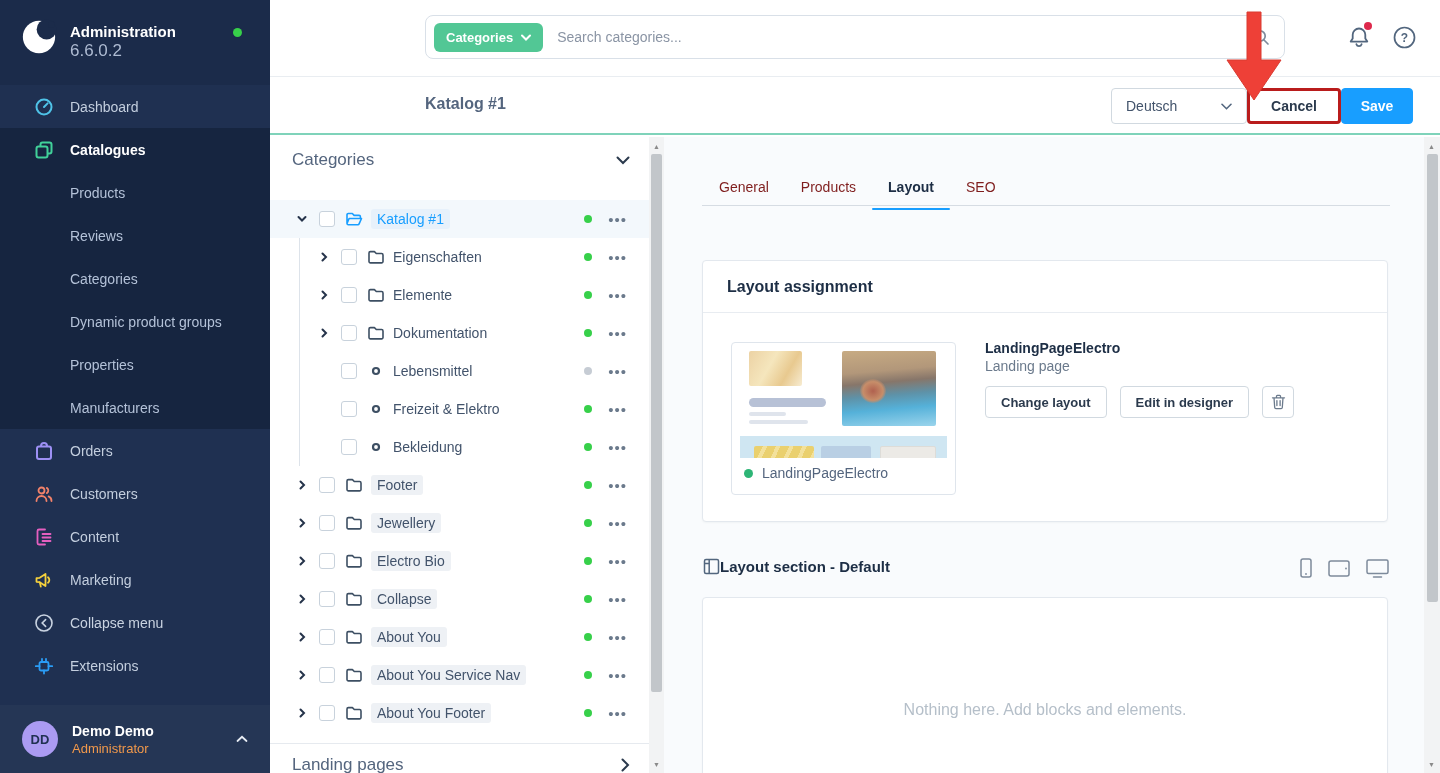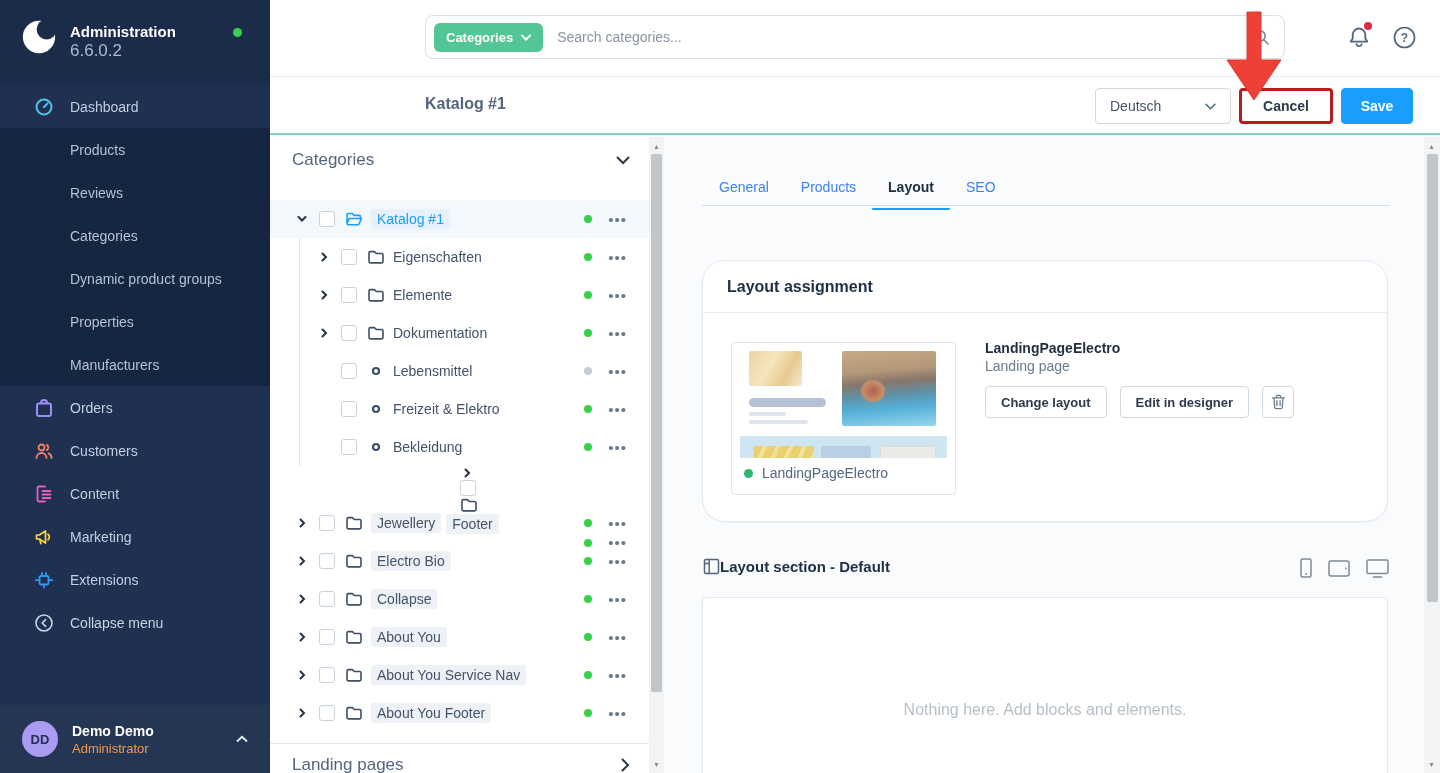--- a/index.html
+++ b/index.html
@@ -48,21 +48,21 @@
   .search-ic { color:#7d8a9b; }
   .topbar-icons { position:absolute; right:24px; top:24px; display:flex; gap:22px; align-items:center; }
   .ic-btn { position:relative; color:#52667e; cursor:pointer; }
   .bell-badge { position:absolute; right:-1px; top:-2px; width:8px; height:8px;
                 border-radius:50%; background:#de294c; }
 
   
   .smartbar { position:absolute; top:78px; left:0; right:0; height:57px; background:#fff;
               border-bottom:2px solid #7fd3ba; }
   .sm-title { position:absolute; left:155px; top:17px; font-size:16px; font-weight:bold; color:#54657e; }
-  .sm-actions { position:absolute; right:27px; top:10px; display:flex; gap:8px; }
+  .sm-actions { position:absolute; right:27px; top:10px; display:flex; }
   .sm-lang { width:136px; height:36px; border:1px solid #d1d9e0; border-radius:4px; background:#fff;
              display:flex; align-items:center; justify-content:space-between; padding:0 14px;
              font-size:14px; color:#42536b; cursor:pointer; }
   .btn { height:36px; border-radius:4px; font-size:14px; display:flex; align-items:center;
          justify-content:center; cursor:pointer; }
   .btn-ghost { width:94px; border:3px solid #b91c1c; background:#fff; color:#2b3a4d; font-weight:bold; }
   .btn-primary { width:72px; background:#189eff; border:1px solid #189eff; color:#fff; font-weight:bold; }
 
   
   .content { position:absolute; top:137px; left:0; right:0; bottom:0; }
@@ -89,29 +89,29 @@
   .t-more { color:#6b7a8c; font-size:15px; letter-spacing:1px; cursor:pointer; }
   .tree-guide { position:absolute; left:29px; top:101px; width:1px; height:228px; background:#dde3ea; }
   .tree-divider { position:absolute; left:0; right:15px; top:606px; height:1px; background:#e6eaef; }
   .tree-foot { position:absolute; left:22px; right:34px; top:618px; display:flex;
                align-items:center; justify-content:space-between; }
   .tree-foot-title { font-size:17px; color:#54657e; }
 
   
   .main-panel { position:absolute; left:394px; right:0; top:0; bottom:0; background:#f9fbfd; }
   .tabs { position:absolute; left:55px; top:42px; display:flex; gap:32px; }
-  .tab { font-size:14px; color:#3b82f6; padding-bottom:14px; cursor:pointer; }
+  .tab { font-size:14px; color:#7f1d1d; padding-bottom:14px; cursor:pointer; }
   .tab.active { color:#1d2e45; font-weight:bold; position:relative; }
   .tab.active::after { content:""; position:absolute; left:-16px; right:-16px; bottom:-1px;
                        height:2px; background:#189eff; border-radius:2px; }
   .tabs-line { position:absolute; left:38px; width:688px; top:68px; height:1px; background:#d6dce3; }
 
   .card { position:absolute; left:38px; width:686px; background:#fff;
           border:1px solid #e3e8ee; border-radius:4px; box-shadow:0 1px 2px rgba(30,40,60,0.04); }
-  .card-assign { top:123px; height:262px;border-radius:23px; }
+  .card-assign { top:123px; height:262px; }
   .card-head { height:52px; display:flex; align-items:center; padding:0 24px;
                border-bottom:1px solid #e8ecf1; font-size:16px; font-weight:bold; color:#1d2e45; }
   .preview-box { position:absolute; left:28px; top:81px; width:225px; height:153px;
                  border:1px solid #dfe5ec; border-radius:4px; background:#fff; cursor:pointer; }
   .thumb { position:absolute; left:8px; top:8px; width:207px; height:107px; overflow:hidden; background:#fff; }
   .th-img1 { position:absolute; left:9px; top:0; width:53px; height:35px; border-radius:2px;
              background:linear-gradient(120deg,#ecd2a4 0%,#f5e6bd 40%,#e8c98f 70%,#f7ecd2 100%); }
   .th-img2 { position:absolute; left:102px; top:0; width:94px; height:75px; border-radius:2px;
              background:linear-gradient(175deg,#c7ab83 0%,#b2977a 28%,#87766a 42%,#5e92a8 58%,#55b1d9 75%,#9ad4ec 100%); }
   .th-img2::after { content:""; position:absolute; left:18px; top:28px; width:26px; height:24px;
@@ -178,20 +178,29 @@
     <nav class="sb-menu" id="sb-menu">
         <div class="sb-item">
           <span class="sb-ic" style="color: rgb(79, 195, 232);">
             <svg viewBox="0 0 20 20">
               <circle cx="10" cy="10" r="7.5" fill="none" stroke="currentColor" stroke-width="2"></circle>
               <path d="M10 10 L13.6 6.4" stroke="currentColor" stroke-width="2" stroke-linecap="round"></path>
             </svg>
           </span>
           <span class="sb-label">Dashboard</span>
         </div>
+        <div class="sb-item sb-group-active">
+          <span class="sb-ic" style="color: rgb(65, 209, 154);">
+            <svg viewBox="0 0 20 20">
+              <rect x="6.5" y="2.5" width="11" height="11" rx="2" fill="none" stroke="currentColor" stroke-width="2"></rect>
+              <rect x="2.5" y="6.5" width="11" height="11" rx="2" fill="#162540" stroke="currentColor" stroke-width="2"></rect>
+            </svg>
+          </span>
+          <span class="sb-label">Catalogues</span>
+        </div>
         <div class="sb-subitem">Products</div>
         <div class="sb-subitem">Reviews</div>
         <div class="sb-subitem">Categories</div>
         <div class="sb-subitem">Dynamic product groups</div>
         <div class="sb-subitem">Properties</div>
         <div class="sb-subitem">Manufacturers</div>
         <div class="sb-item">
           <span class="sb-ic" style="color: rgb(157, 144, 245);">
             <svg viewBox="0 0 20 20">
               <rect x="3" y="5.5" width="14" height="12.5" rx="2" fill="none" stroke="currentColor" stroke-width="2"></rect>
@@ -221,37 +230,37 @@
         </div>
         <div class="sb-item">
           <span class="sb-ic" style="color: rgb(245, 209, 61);">
             <svg viewBox="0 0 20 20">
               <path d="M2.5 8.2 v3.6 l3.2 0.4 5.8 3.8 V4 L5.7 7.8 z" fill="none" stroke="currentColor" stroke-width="1.8" stroke-linejoin="round"></path>
               <path d="M14 7.2 a3.6 3.6 0 0 1 0 5.6 M5.8 12.4 l1 4.2" fill="none" stroke="currentColor" stroke-width="1.8" stroke-linecap="round"></path>
             </svg>
           </span>
           <span class="sb-label">Marketing</span>
         </div>
+        <div class="sb-item sb-collapse">
+          <span class="sb-ic" style="color:#c9d3e1">
+            <svg viewBox="0 0 20 20">
+              <circle cx="10" cy="10" r="8" fill="none" stroke="currentColor" stroke-width="1.6"></circle>
+              <path d="M11.6 6.6 L8.2 10 l3.4 3.4" fill="none" stroke="currentColor" stroke-width="1.6" stroke-linecap="round"></path>
+            </svg>
+          </span>
+          <span class="sb-label">Collapse menu</span>
+        </div>
         <div class="sb-item">
           <span class="sb-ic" style="color: rgb(42, 156, 245);">
             <svg viewBox="0 0 20 20">
               <rect x="5.5" y="6" width="9" height="8.5" rx="1.5" fill="none" stroke="currentColor" stroke-width="1.8"></rect>
               <path d="M8 6 V2.8 M12 6 V2.8 M10 14.5 V17.5 M1.8 10.2 H5.5 M14.5 10.2 H18.2" stroke="currentColor" stroke-width="1.8" stroke-linecap="round"></path>
             </svg>
           </span>
           <span class="sb-label">Extensions</span>
-        </div>
-        <div class="sb-item sb-collapse">
-          <span class="sb-ic" style="color:#c9d3e1">
-            <svg viewBox="0 0 20 20">
-              <circle cx="10" cy="10" r="8" fill="none" stroke="currentColor" stroke-width="1.6"></circle>
-              <path d="M11.6 6.6 L8.2 10 l3.4 3.4" fill="none" stroke="currentColor" stroke-width="1.6" stroke-linecap="round"></path>
-            </svg>
-          </span>
-          <span class="sb-label">Collapse menu</span>
         </div>
       </nav>
     <div class="sb-user">
       <div class="sb-avatar">DD</div>
       <div class="sb-user-meta">
         <div class="sb-user-name">Demo Demo</div>
         <div class="sb-user-role">Administrator</div>
       </div>
       <svg class="sb-user-chev" width="12" height="8" viewBox="0 0 12 8">
         <path d="M1.5 6 L6 1.8 L10.5 6" fill="none" stroke="currentColor" stroke-width="1.8" stroke-linecap="round"></path>
@@ -424,21 +433,21 @@
                 <svg width="18" height="18" viewBox="0 0 18 18">
                   <circle cx="9" cy="9" r="3" fill="none" stroke="currentColor" stroke-width="2.2"></circle>
                 </svg>
               </span>
               <span class="t-label">Bekleidung</span>
               <span class="t-right">
                 <span class="t-dot active"></span>
                 <span class="t-more">•••</span>
               </span>
             </div>
-            <div class="tree-row" style="padding-left: 26px; flex-direction: column;">
+            <div class="tree-row" style="padding-left: 26px;">
               <span class="t-exp">
                 <svg width="12" height="12" viewBox="0 0 12 12">
                   <path d="M4.5 2.5 L8 6 L4.5 9.5" fill="none" stroke="currentColor" stroke-width="2" stroke-linecap="round"></path>
                 </svg>
               </span>
               <span class="t-cb"></span>
               <span class="t-ic">
                 <svg width="18" height="18" viewBox="0 0 18 18">
                   <path d="M2 5 a1.4 1.4 0 0 1 1.4-1.4 h4 l1.9 1.9 h5.3 A1.4 1.4 0 0 1 16 6.9 v6.6 a1.4 1.4 0 0 1 -1.4 1.4 H3.4 A1.4 1.4 0 0 1 2 13.5z" fill="none" stroke="currentColor" stroke-width="1.6" stroke-linejoin="round"></path>
                 </svg>

